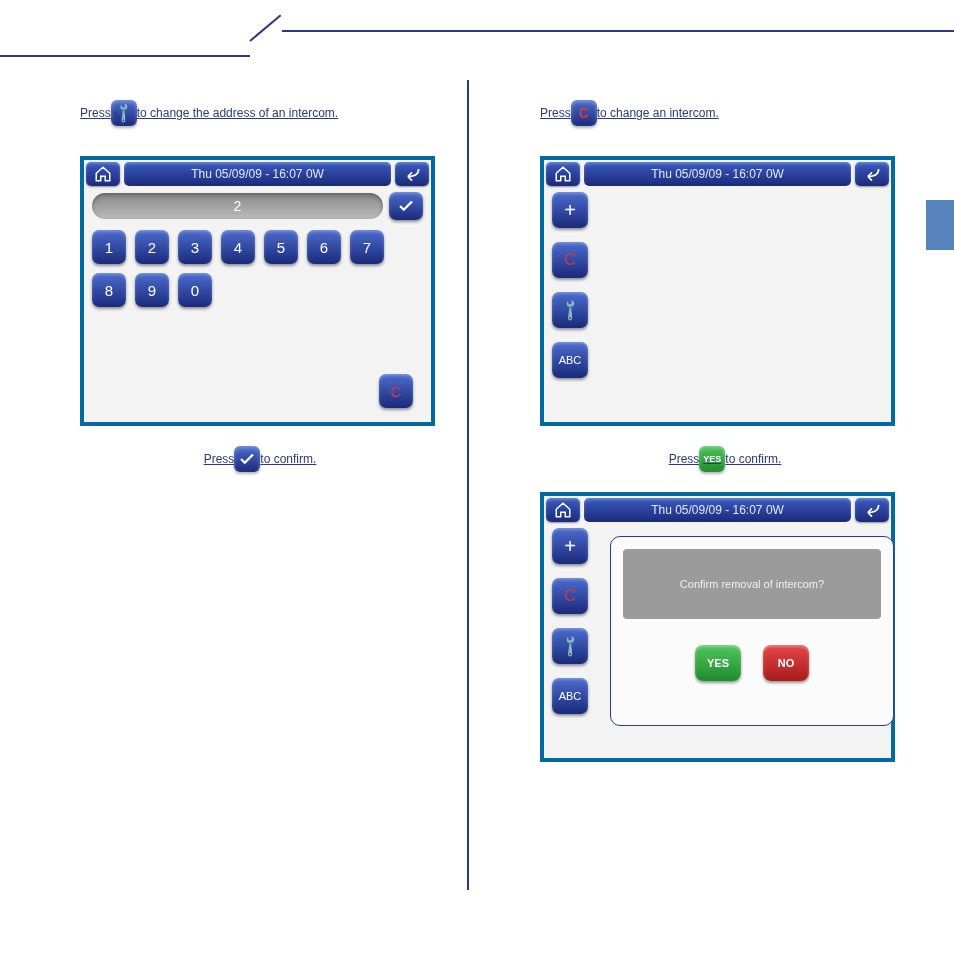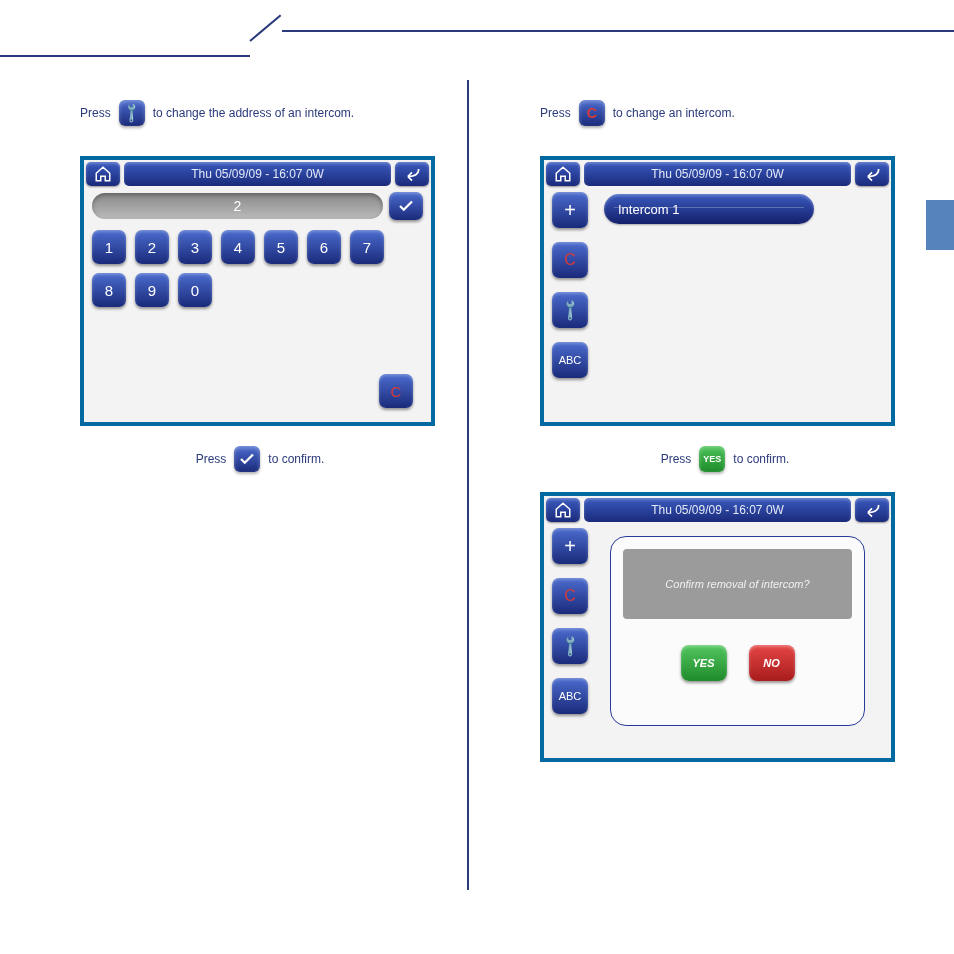--- a/index.html
+++ b/index.html
@@ -69,25 +69,25 @@
   .right-col {
     position: absolute;
     left: 540px;
     top: 100px;
     width: 370px;
   }
 
   .intro-row {
     display: flex;
     align-items: center;
-    gap: 8px;
     font-size: 12px;
     color: #2a3a7a;
     margin-bottom: 30px;
     min-height: 26px;
+    text-decoration: underline;
   }
   .intro-row.center {
     justify-content: center;
     margin-top: 20px;
     margin-bottom: 20px;
   }
 
   .mini-icon {
     width: 26px;
     height: 26px;
@@ -244,27 +244,26 @@
     height: 1px;
     background: rgba(255,255,255,0.25);
   }
   .pill span { position: relative; z-index: 1; }
 
   
   .dialog {
     position: absolute;
     left: 58px;
     top: 8px;
-    width: 255px;
+    width: 284px;
     height: 190px;
     border: 1.5px solid #2a3a9a;
-    border-radius: 16px;
+    border-radius: 10px;
     background: #fbfbfb;
     padding: 12px;
-    font-style: italic;
   }
   .dialog-msg {
     background: #9b9b9b;
     border-radius: 4px;
     height: 70px;
     display: flex;
     align-items: center;
     justify-content: center;
     color: #f0f0f0;
     font-size: 11px;
@@ -397,23 +396,20 @@
           </div>
         <div class="sq-btn">
             <span class="c-red">C</span>
           </div>
         <div class="sq-btn">
             <span class="wrench-glyph">🔧</span>
           </div>
         <div class="sq-btn abc">ABC</div>
       </div>
       <div class="list-items">
-        <div class="pill">
-            <span>Intercom 1</span>
-          </div>
       </div>
     </div>
   </div>
 
   <div class="intro-row center">
     <span>Press</span>
     <span class="mini-icon green">YES</span>
     <span>to confirm.</span>
   </div>
 

